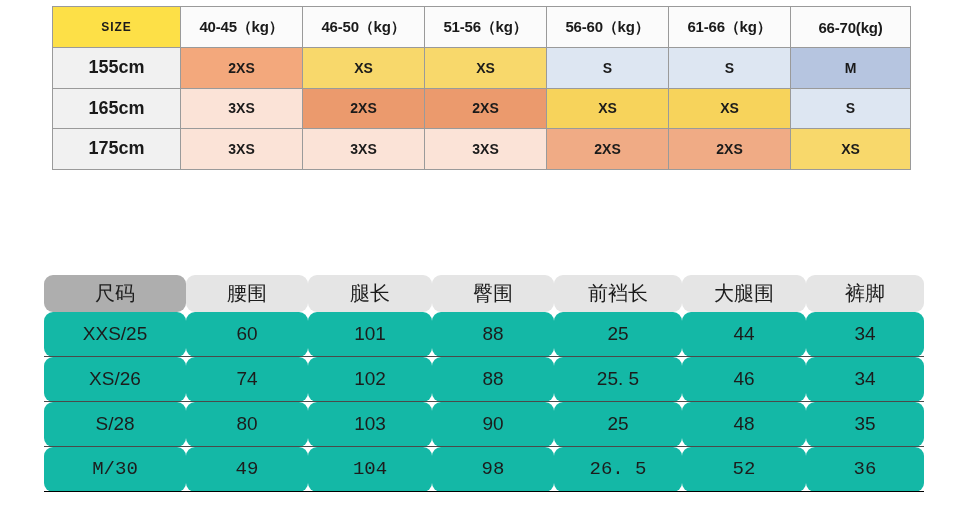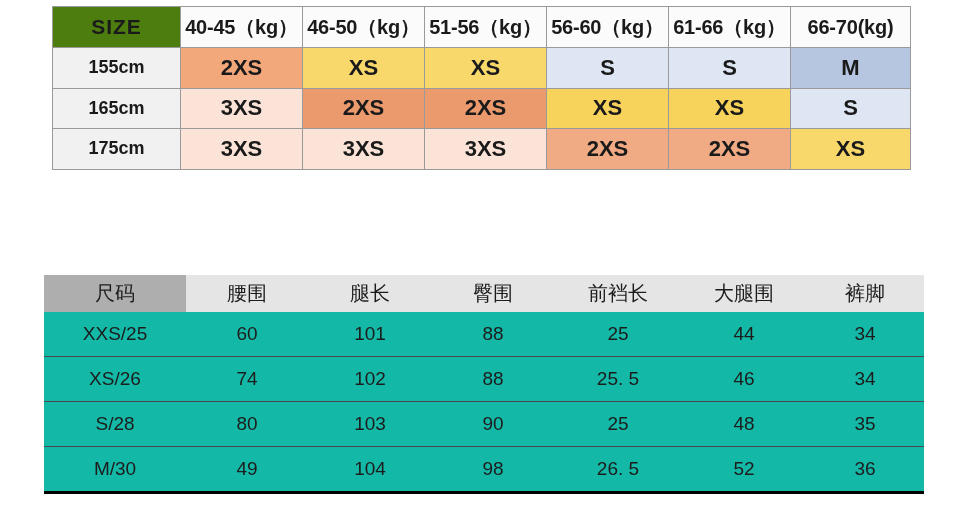--- a/index.html
+++ b/index.html
@@ -37,31 +37,31 @@
     border: 1px solid #9a9a9a;
     text-align: center;
     vertical-align: middle;
     font-weight: bold;
     color: #1a1a1a;
     padding: 0;
   }
   table.matrix thead th {
     height: 40px;
     background: #fbfbfb;
-    font-size: 20px;
+    font-size: 15px;
     letter-spacing: -0.2px;
   }
   table.matrix thead th.corner {
-    background: #4d7c0f;
-    font-size: 21px;
+    background: #fde047;
+    font-size: 12px;
     letter-spacing: 1px;
   }
   table.matrix tbody td {
     height: 39.5px;
-    font-size: 22px;
+    font-size: 14px;
   }
   table.matrix tbody td.rowhead {
     background: #f1f1f1;
     font-size: 18px;
   }
 
   
   .meas-wrap {
     position: absolute;
     left: 44px;
@@ -71,39 +71,41 @@
   table.meas {
     border-collapse: collapse;
     table-layout: fixed;
     width: 880px;
   }
   table.meas th, table.meas td {
     text-align: center;
     vertical-align: middle;
     padding: 0;
     color: #1c1c1c;
+    border-radius: 9px;
   }
   table.meas thead th {
     height: 37px;
     background: #e5e5e5;
     font-size: 20px;
     font-weight: normal;
   }
   table.meas thead th.first {
     background: #aeaeae;
   }
   table.meas tbody td {
     height: 44px;
     font-size: 19px;
     font-weight: normal;
     border-bottom: 1px solid #4a4a4a;
     background: #14b8a6;
   }
   table.meas tbody tr:last-child td {
-    border-bottom: 3px solid #000000;
+    border-bottom: 1px solid #000000;
+    font-family: Liberation Mono, monospace;
   }
 </style>
 </head>
 <body>
 
 <div class="page">
 
   <div class="matrix-wrap">
     <table class="matrix">
       <colgroup>

